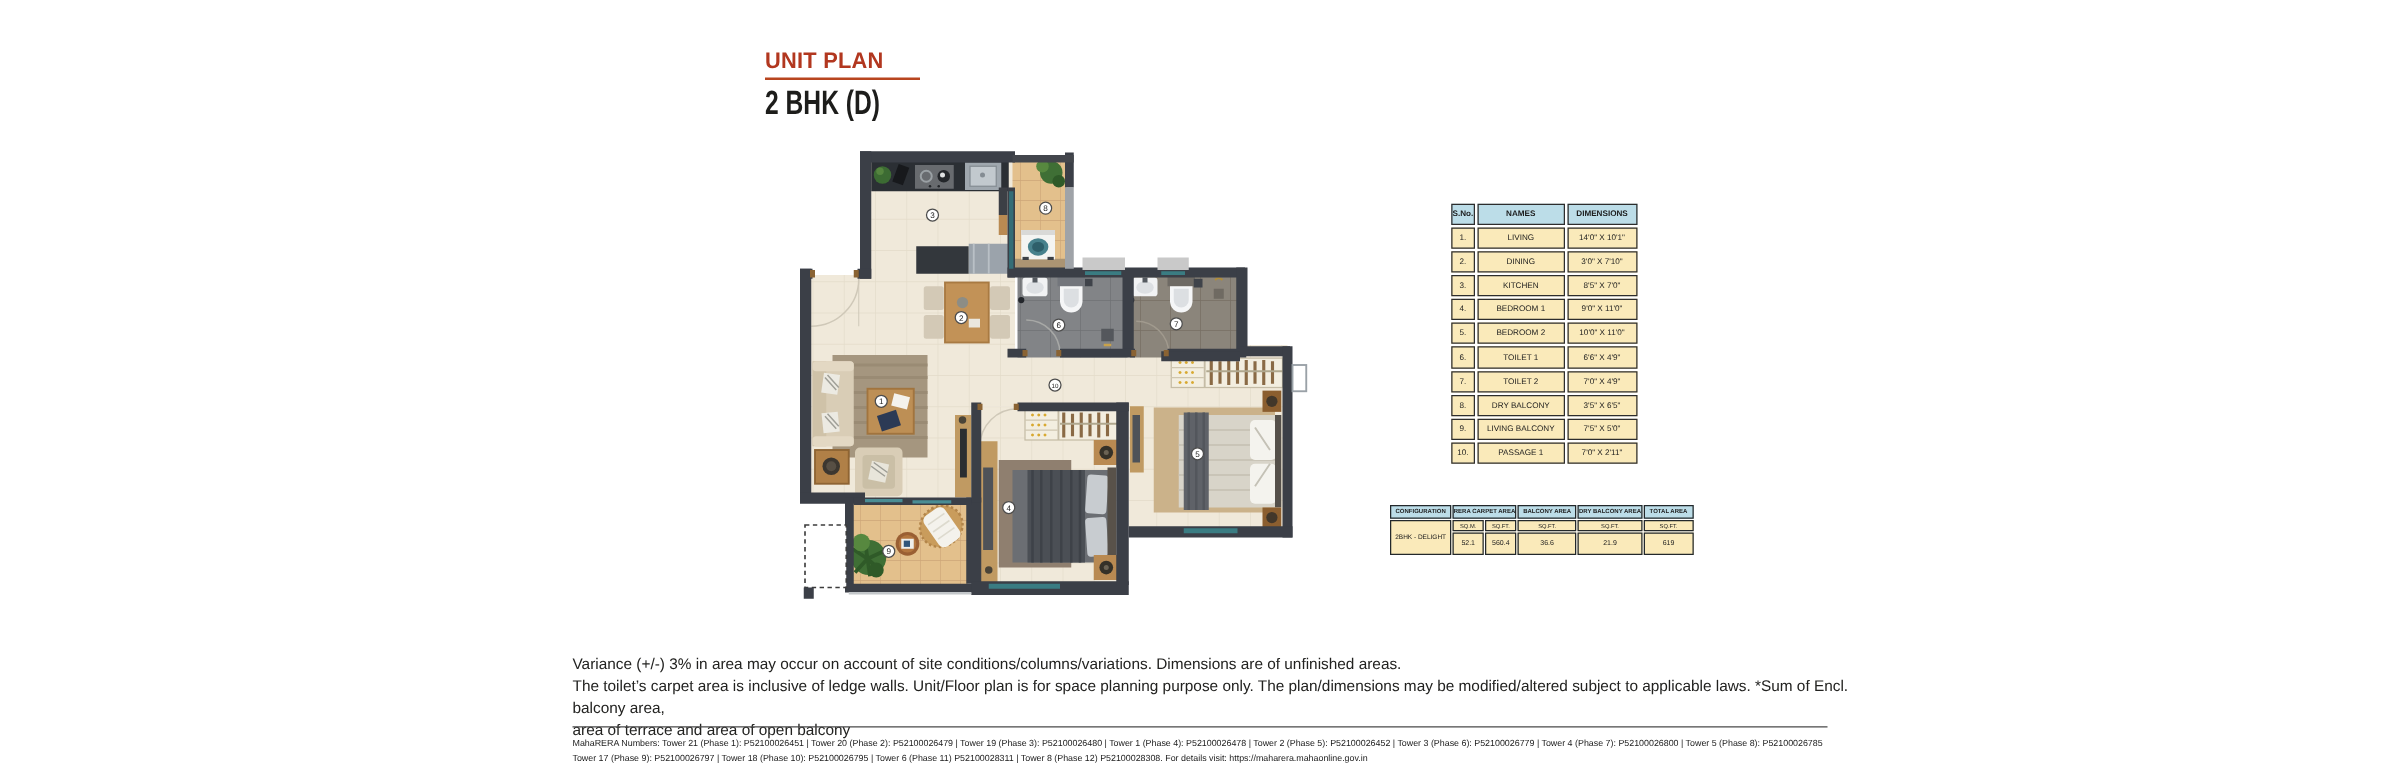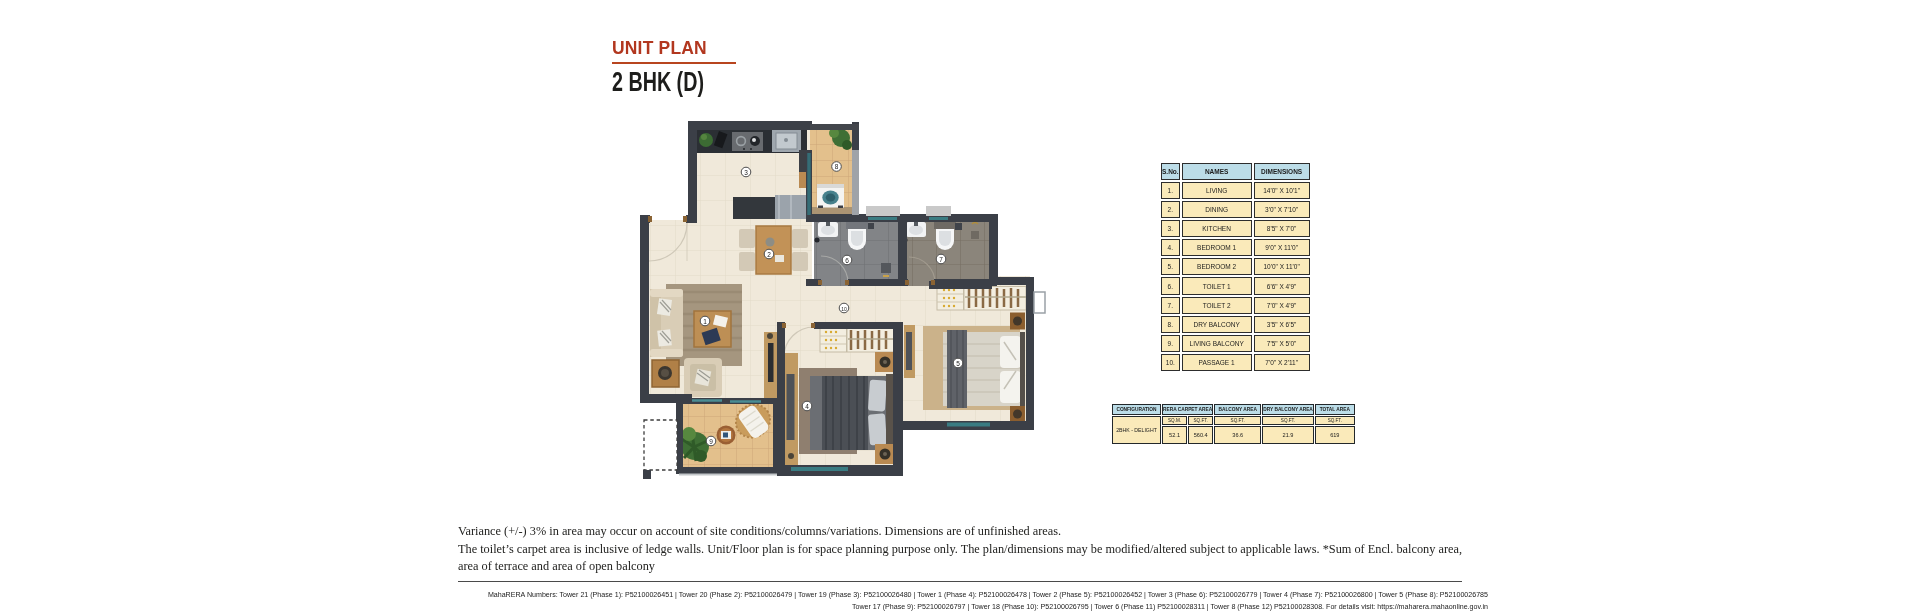--- a/index.html
+++ b/index.html
@@ -26,24 +26,24 @@
   
   #tbl2{left:1111px;top:403px;border-collapse:separate;border-spacing:1px;}
   #tbl2 td{border:1px solid #23282b;text-align:center;vertical-align:middle;
            font-size:5px;color:#1c1c1c;padding:0;}
   #tbl2 .hd{background:#bcdde8;font-weight:bold;height:9px;font-size:4.8px;white-space:nowrap;}
   #tbl2 .rw{background:#faeaba;}
   #tbl2 .sub{height:7px;font-size:4.6px;}
   #tbl2 .val{height:15.5px;font-size:5.6px;}
 
   
-  #disc{left:458px;top:523px;font-family:Liberation Serif, serif;font-size:12.3px;
+  #disc{left:458px;top:523px;font-family:Liberation Sans, sans-serif;font-size:12.3px;
         color:#222220;line-height:17.7px;width:1030px;}
   #mrline{left:458px;top:581px;width:1004px;height:1px;background:#4a4a4a;}
-  #mr{left:458px;top:589px;font-size:7.1px;color:#1b1b1b;line-height:12.3px;width:1030px;text-align:right;}
+  #mr{left:458px;top:589px;font-size:7.1px;color:#1b1b1b;line-height:12.3px;width:1030px;}
 </style>
 </head>
 <body>
   <div class="abs" id="title">
     <div class="t1">UNIT PLAN</div>
     <div class="rule"></div>
     <div class="t2">2 BHK (D)</div>
   </div>
 
   <svg class="abs" style="left:600px;top:100px" width="480" height="400" viewBox="600 100 480 400">

